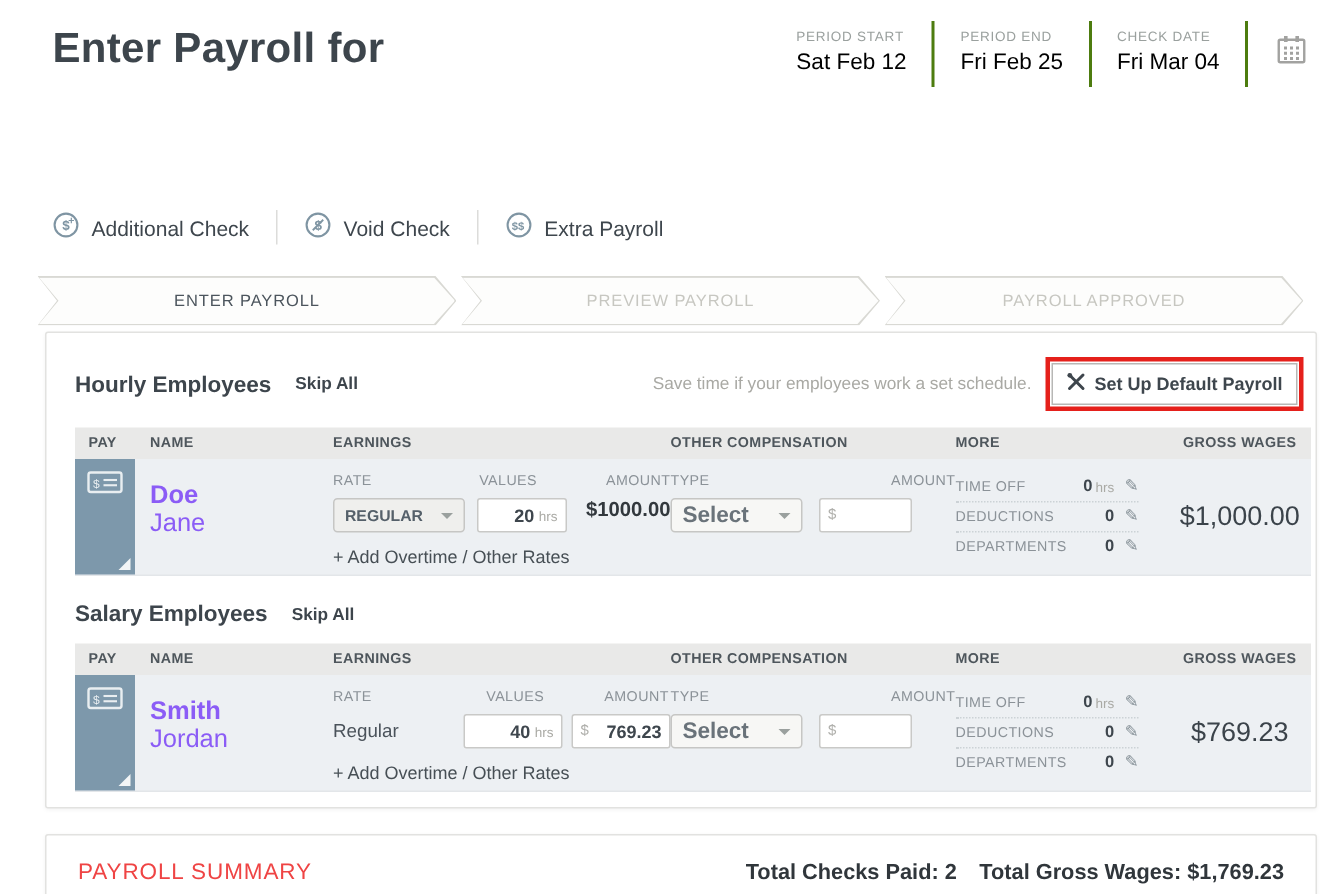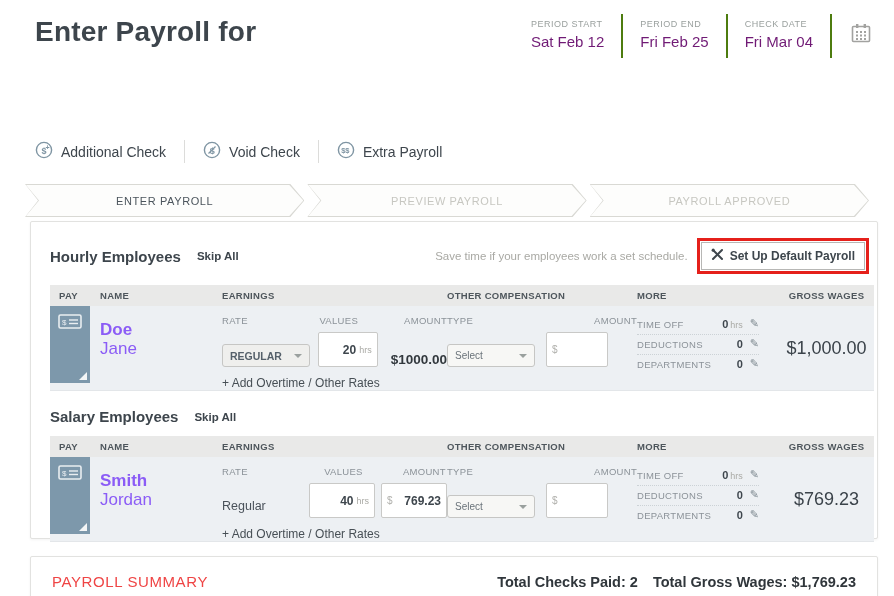--- a/index.html
+++ b/index.html
@@ -6,21 +6,21 @@
   html,body { width:894px; height:596px; background:#ffffff; overflow:hidden;
     font-family:"Liberation Sans", sans-serif; color:#3e464d; }
 
   
   .top { position:relative; padding:16px 0 0 35px; height:104px; }
   .page-title { font-size:28px; font-weight:700; line-height:32px; color:#3d454c; letter-spacing:.2px; }
   .dates { position:absolute; top:14px; right:14px; display:flex; align-items:stretch; }
   .dgroup { padding:5px 17px 8px; }
   .dgroup + .dgroup, .cal-wrap { border-left:2px solid #4d7c0f; }
   .dlabel { font-size:9px; color:#9aa09e; letter-spacing:.5px; }
-  .dvalue { font-size:15px; color:#701a75; margin-top:4px; }
+  .dvalue { font-size:15px; color:#000000; margin-top:4px; }
   .cal-wrap { padding:8px 8px 0 18px; }
 
   
   .actions { display:flex; align-items:center; margin:36px 0 0 35px; }
   .action { display:flex; align-items:center; gap:8px; font-size:14px; color:#3e464d;
     padding:1px 18px; cursor:pointer; }
   .action:first-child { padding-left:0; }
   .action + .action { border-left:1px solid #dcdcda; }
 
   
@@ -62,39 +62,39 @@
     margin-bottom:0; position:relative; }
   .pay-block { width:40px; height:77px; background:#7d98ab; position:relative; cursor:pointer; }
   .pay-block svg { position:absolute; top:8px; left:8px; }
   .fold { position:absolute; bottom:3px; right:3px; width:0; height:0;
     border-bottom:8px solid #f3f5f6; border-left:8px solid transparent; }
   .name-cell { padding-top:14px; font-size:17px; line-height:19px; color:#8b5cf6; }
   .name-last { font-weight:700; }
 
   .cell-pad { padding-top:9px; }
   .lbl { font-size:9.5px; color:#8b9298; letter-spacing:.3px; }
-  .ctrl-row { display:flex; align-items:flex-end; margin-top:6px; }
+  .ctrl-row { display:flex; align-items:flex-start; margin-top:6px; }
   .lbl-row { display:flex;gap:33px; }
 
   
   .e-rate { width:88px; }
   .e-vals { width:60px; margin-left:8px; text-align:right; }
   .e-amt  { margin-left:13px; }
   .s-rate { width:90px; }
   .s-vals { width:72px; margin-left:6px; text-align:right; }
   .s-amt  { width:72px; margin-left:6px; }
 
   .dd { display:flex; align-items:center; justify-content:space-between; height:23px;
     border:1px solid #c6c6c4; border-radius:3px; background:#efefed; padding:0 7px; cursor:pointer; }
   .dd.light { background:#f7f7f5; }
   .dd-text { font-size:10.5px; font-weight:700; color:#55606a; }
-  .dd-text.normal { font-weight:400; font-size:10px; color:#6a737a; }
+  .dd-text.normal { font-weight:700; font-size:15px; color:#6a737a; }
   .caret { width:0; height:0; border-left:4px solid transparent; border-right:4px solid transparent;
     border-top:4px solid #9aa09e; margin-left:6px; }
-  .inp { display:flex; align-items:center; height:35px; background:#fff; border:1px solid #c9c9c7;
+  .inp { display:flex; align-items:center; height:23px; background:#fff; border:1px solid #c9c9c7;
     border-radius:2px; padding:0 5px; }
   .inp.right { justify-content:flex-end; }
   .inp.split { justify-content:space-between; }
   .val-b { font-size:12px; font-weight:700; color:#3e464d; }
   .unit { font-size:9px; color:#aaaaa5; margin-left:3px; }
   .dollar { font-size:10px; color:#b0b0ac; }
   .amt-text { font-size:13.5px; font-weight:700; color:#32383d; margin-top:5px; }
   .add-link { font-size:12px; color:#474f55; margin-top:9px; cursor:pointer; }
   .rate-text { font-size:12.5px; color:#4a525a; line-height:23px; }
 

